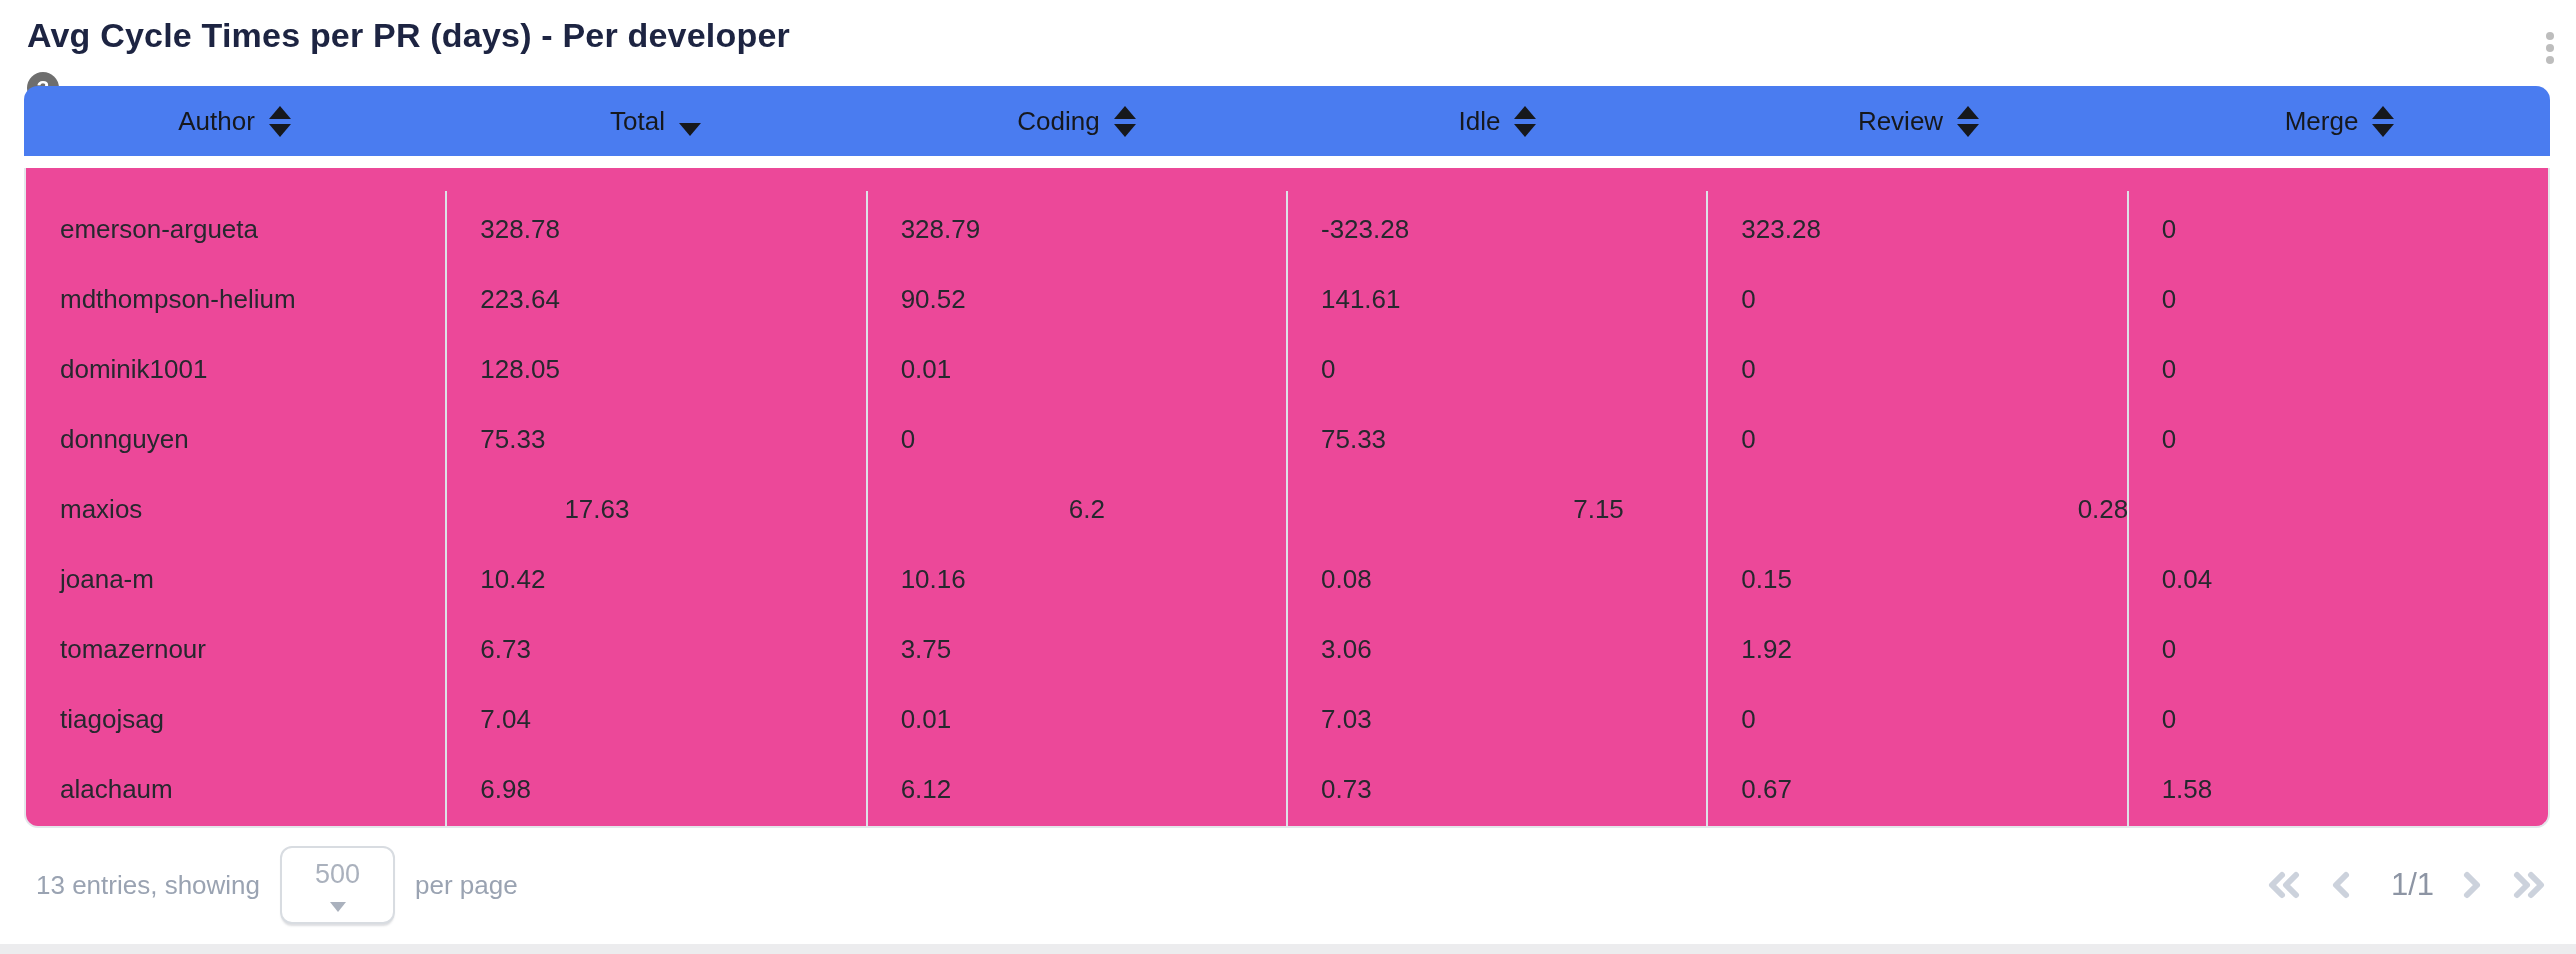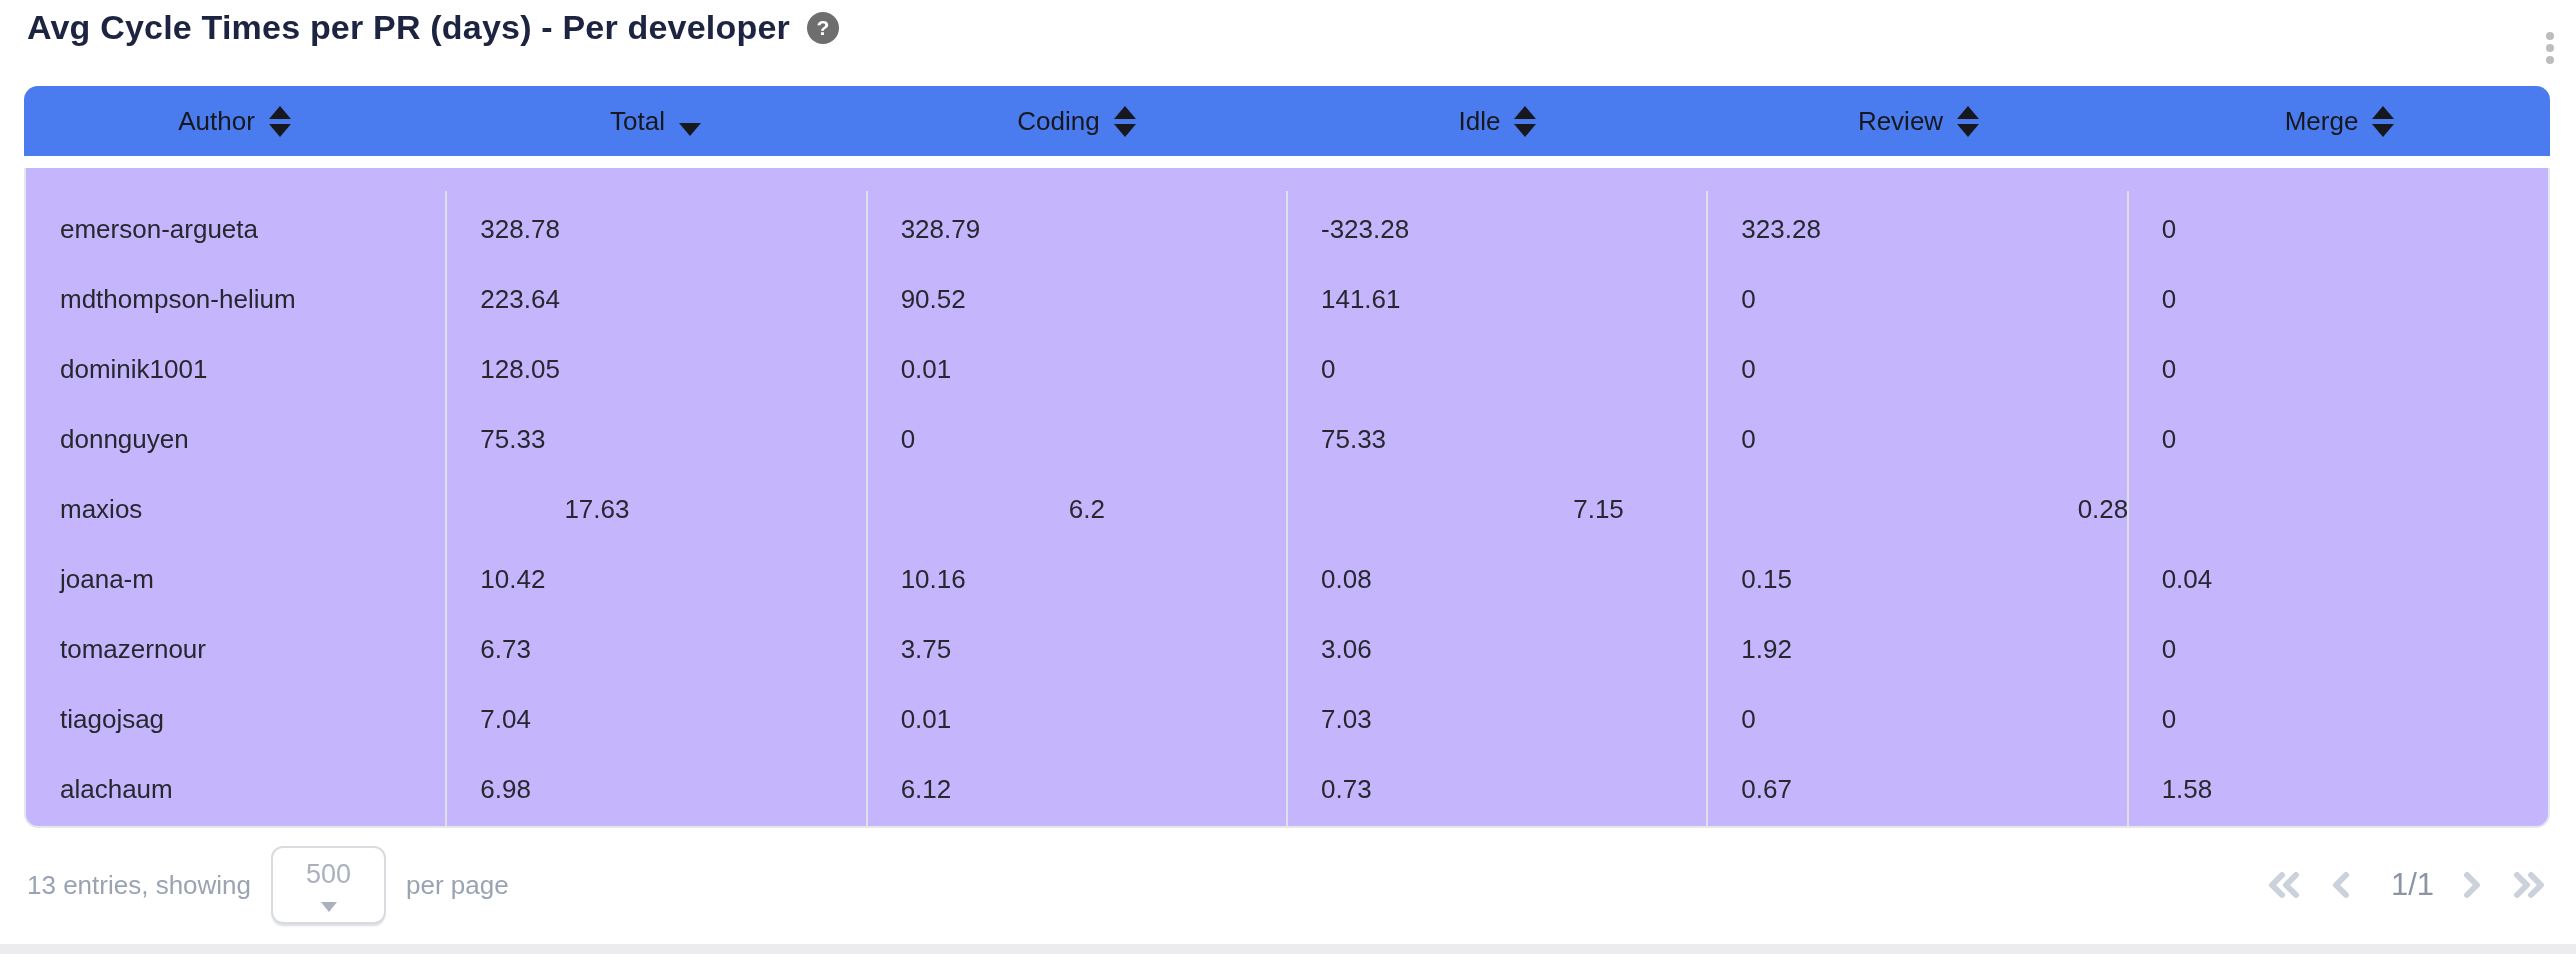--- a/index.html
+++ b/index.html
@@ -4,21 +4,21 @@
 <style>
   * { box-sizing: border-box; margin: 0; padding: 0; }
   html, body {
     width: 2576px; height: 954px;
     background: #ffffff; overflow: hidden;
     font-family: "Liberation Sans", sans-serif;
   }
   .widget { position: relative; width: 2576px; height: 954px; background: #fff; }
 
   
-  .title-row { position: absolute; left: 27px; top: 8px; display: flex; align-items: center; gap: 17px; }
+  .title-row { position: absolute; left: 27px; top: 16px; display: flex; align-items: flex-start; gap: 17px; flex-direction: column; }
   .title { font-size: 34px; font-weight: 700; color: var(--title-color, #1d2442); letter-spacing: 0.2px; }
   .help {
     width: 32px; height: 32px; border-radius: 50%;
     background: #6e6e6e; color: #ffffff;
     font-size: 21px; font-weight: 700;
     display: flex; align-items: center; justify-content: center;
   }
   .kebab {
     position: absolute; right: 16px; top: 28px;
     display: flex; flex-direction: column; gap: 4px; align-items: center;
@@ -40,31 +40,31 @@
   .sort { display: flex; flex-direction: column; justify-content: center; gap: 5px; height: 36px; }
   .sort.desc { justify-content: flex-end; padding-bottom: 3px; }
   .tri { width: 0; height: 0; border-left: 11px solid transparent; border-right: 11px solid transparent; display: block; }
   .tri.up   { border-bottom: 13px solid #16181d; }
   .tri.down { border-top: 13px solid #16181d; }
 
   
   .tbody {
     position: absolute; left: 24px; right: 26px; top: 168px; height: 660px;
     border: 2px solid #e4e7eb; border-top: none;
-    border-radius: 0 0 14px 14px; overflow: hidden; background: #c4b5fd;
+    border-radius: 0 0 14px 14px; overflow: hidden; background: #ec4899;
   }
   .col-dividers { position: absolute; top: 23px; bottom: 0; left: 0; right: 0; pointer-events: none; }
   .vline { position: absolute; top: 0; bottom: 0; width: 2px; background: var(--divider, #dde1e7); }
   .rows { position: absolute; top: 26px; left: 0; right: 0; }
   .row { display: flex; height: 70px; align-items: center; }
   .cell { flex: 1; padding-left: 34px; font-size: 26px; color: var(--body-text, #26282e); }
 
   
   .footer {
-    position: absolute; left: 27px; right: 26px; top: 846px; height: 78px;
+    position: absolute; left: 36px; right: 26px; top: 846px; height: 78px;
     display: flex; align-items: center;
     color: var(--muted, #9aa3b2); font-size: 26px;
   }
   .page-size {
     width: 115px; height: 78px; margin: 0 20px;
     border: 2px solid #d8dce1; border-radius: 12px;
     display: flex; align-items: center; justify-content: center; gap: 12px;
     color: #aab1bd; font-size: 27px; cursor: pointer;
     box-shadow: 0 3px 2px -1px rgba(120,125,135,0.25);
     background: #fff;

